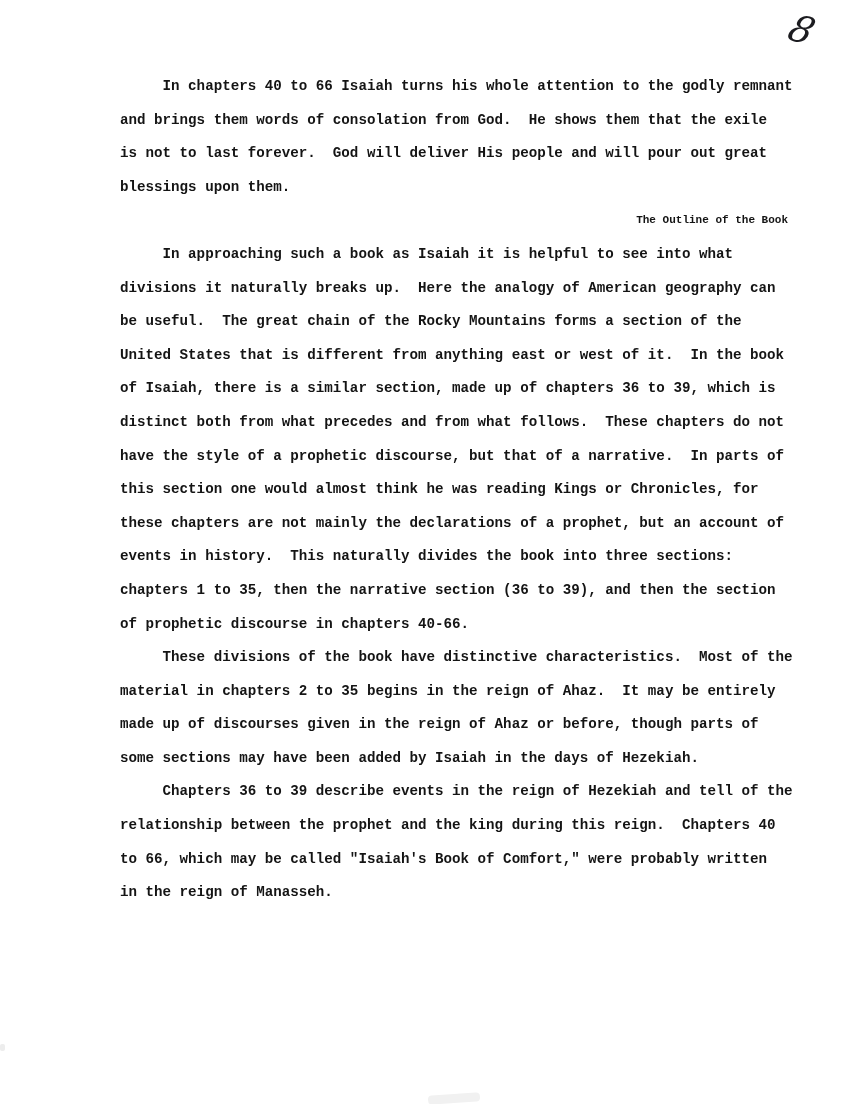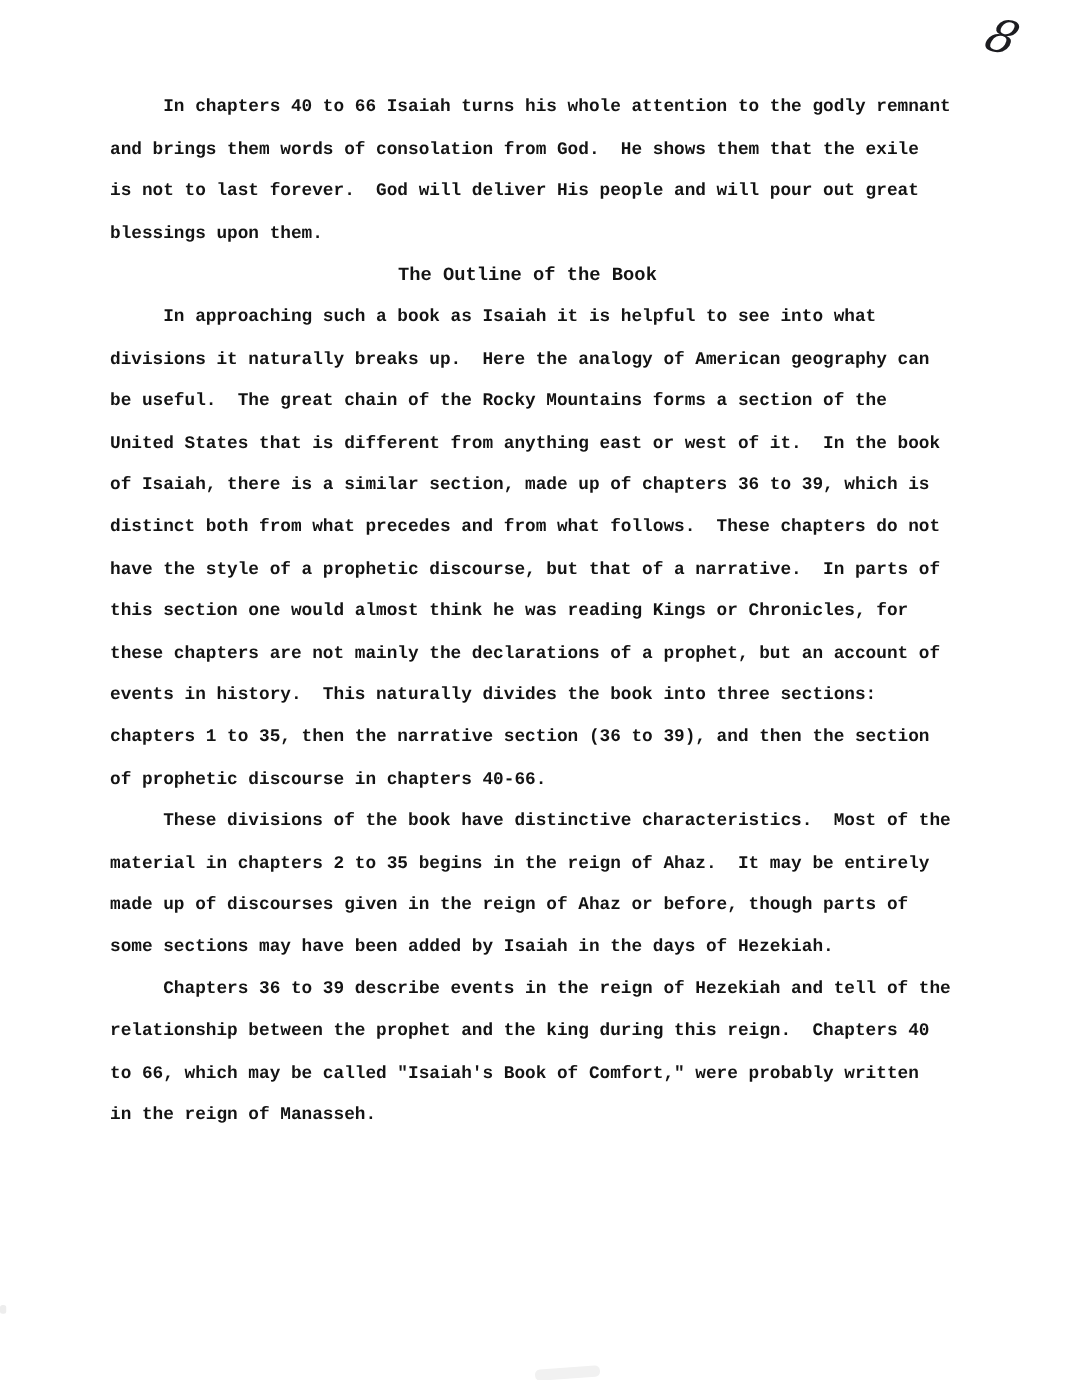--- a/index.html
+++ b/index.html
@@ -25,42 +25,42 @@
     font-style: italic;
     font-size: 37px;
     font-weight: 400;
     color: #1c1c20;
     transform: rotate(14deg) skewX(-8deg);
     text-align: center;
     line-height: 44px;
   }
   .text-flow {
     position: absolute;
-    left: 88px;
+    left: 120px;
     top: 70px;
     width: 668px;
     color: #141414;
     font-size: 14.2px;
     font-weight: 700;
     line-height: 33.6px;
     letter-spacing: 0px;
   }
   .para {
     margin: 0;
     padding: 0;
     white-space: pre;
     font-weight: 700;
   }
   .heading {
     margin: 0;
     padding: 0;
-    font-size: 15px;
+    font-size: 11px;
     font-weight: 700;
     line-height: 33.6px;
-    text-align: center;
+    text-align: right;
     white-space: pre;
   }
   .smudge-bottom-center {
     position: absolute;
     left: 428px;
     top: 1094px;
     width: 52px;
     height: 9px;
     background: #f1f1f1;
     border-radius: 4px;

